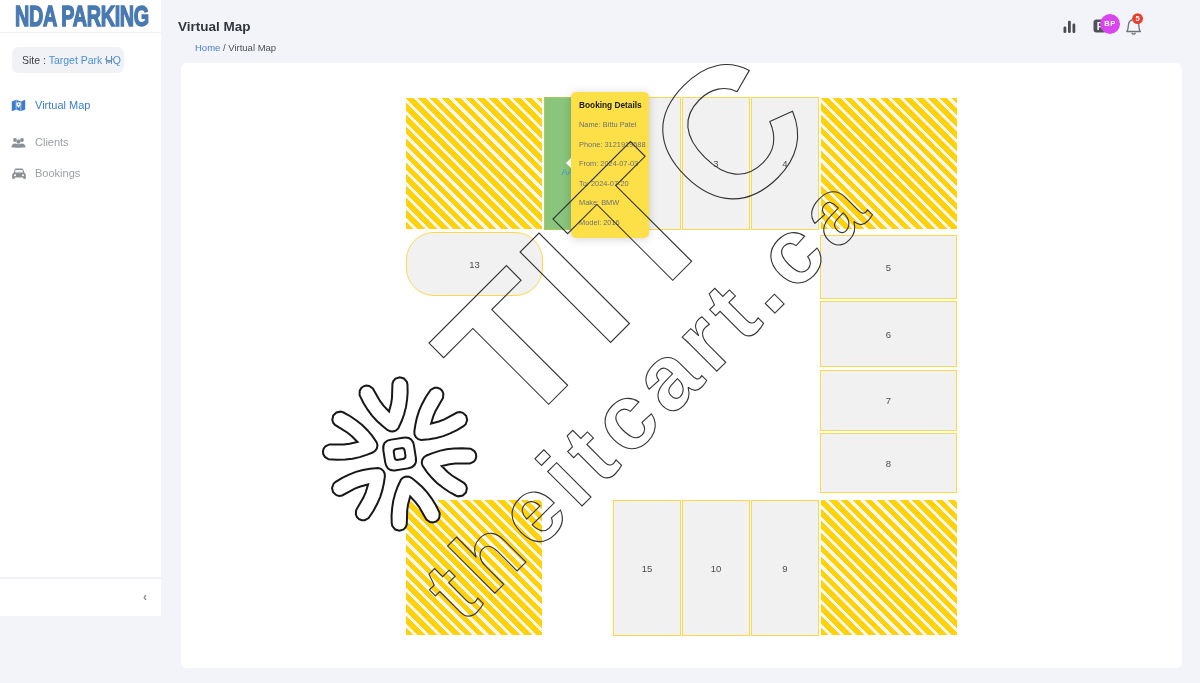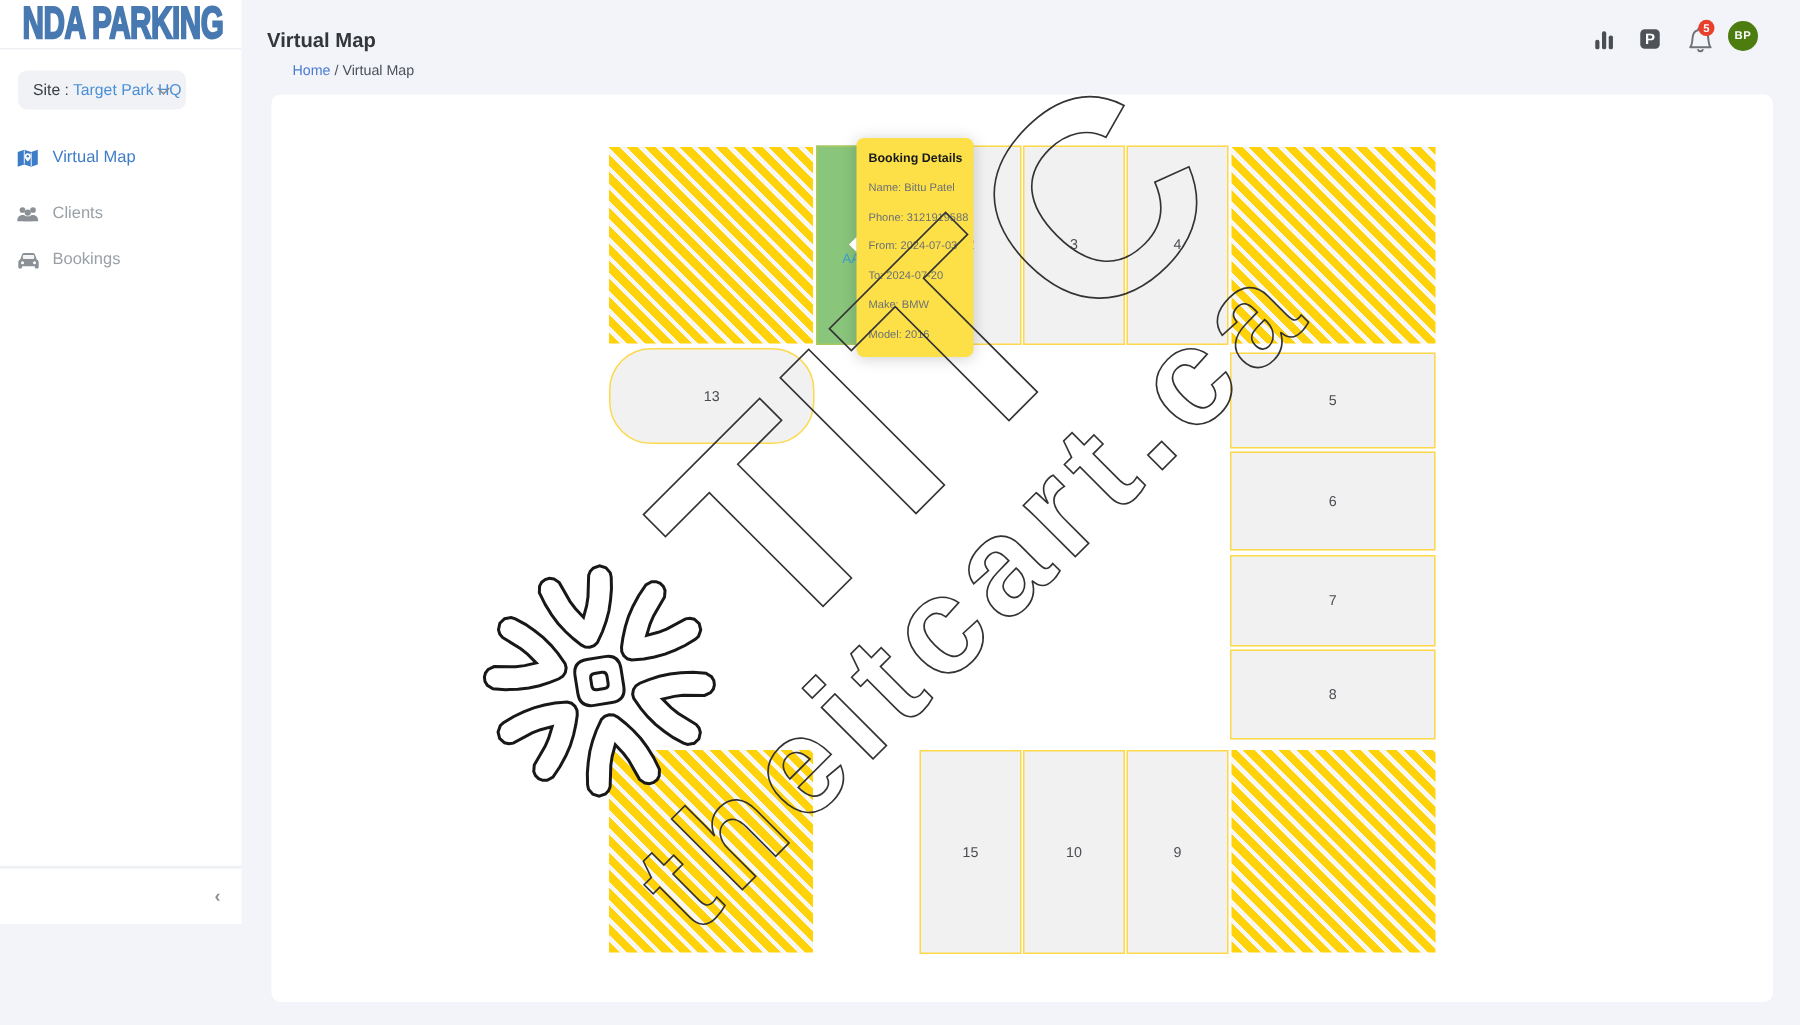--- a/index.html
+++ b/index.html
@@ -94,21 +94,21 @@
   <text x="7" y="10.6" font-size="10" font-weight="bold" fill="#fff" text-anchor="middle" font-family="Liberation Sans">P</text>
 </svg>
 
 <svg class="abs" style="left:1121px; top:11px;" width="26" height="25" viewBox="0 0 26 25">
   <path d="M5.8 20.5 C7.3 19.2 7.2 14.6 7.6 12.8 C8 10.9 9.3 9.6 11 9.2 C11 8.2 11.7 7.5 12.6 7.5 C13.5 7.5 14.2 8.2 14.2 9.2 C15.9 9.6 17.2 10.9 17.6 12.8 C18 14.6 17.9 19.2 19.4 20.5 Z" fill="none" stroke="#6f7377" stroke-width="1.3" stroke-linejoin="round"></path>
   <path d="M10.8 21.8 C11.1 22.7 11.8 23.2 12.6 23.2 C13.4 23.2 14.1 22.7 14.4 21.8" fill="none" stroke="#6f7377" stroke-width="1.3"></path>
   <circle cx="16.6" cy="7.6" r="5.4" fill="#e8402c"></circle>
   <text x="16.6" y="10.3" font-size="7.5" font-weight="bold" fill="#fff" text-anchor="middle" font-family="Liberation Sans">5</text>
 </svg>
 
-<div class="abs" style="left:1152px; top:14px; width:20px; height:20px; border-radius:50%; background:#4d7c0f; color:#fff; font-size:7.5px; font-weight:bold; text-align:center; line-height:20px; letter-spacing:0.5px;">BP</div>
+<div class="abs" style="left:1100px; top:14px; width:20px; height:20px; border-radius:50%; background:#d946ef; color:#fff; font-size:7.5px; font-weight:bold; text-align:center; line-height:20px; letter-spacing:0.5px;">BP</div>
 
 <div class="card">
 
   <div class="hatch" style="left:225px; top:35px; width:136px; height:131px;"></div>
 
   <div class="spot spot1" style="left:363px; top:34px; width:68px; height:133px;">
     <div style="font-size:9.5px;">1</div>
     <div style="margin-top:6px; font-size:9px;">AAA123</div>
   </div>
 

